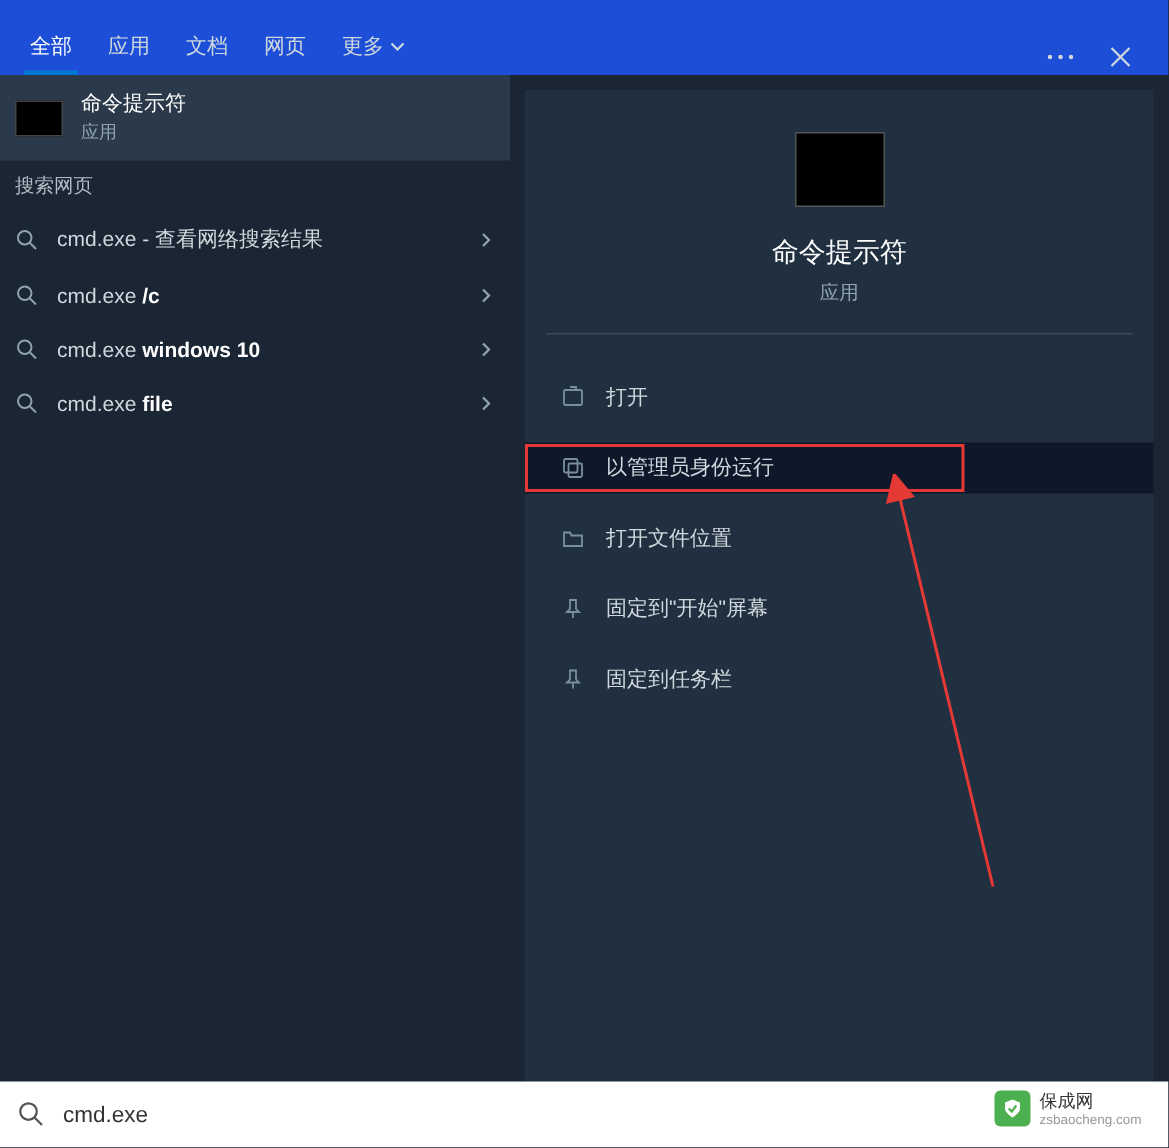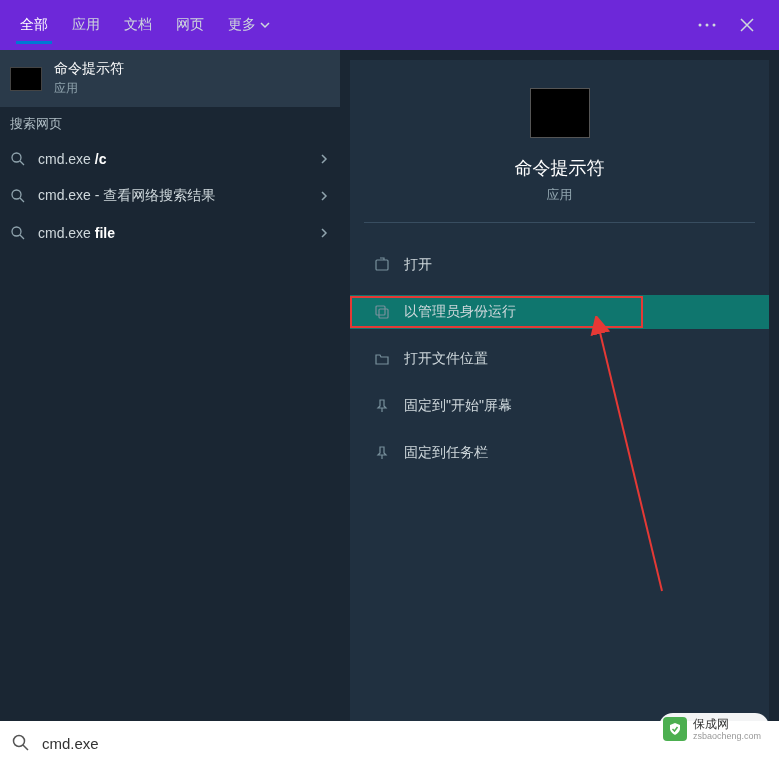--- a/index.html
+++ b/index.html
@@ -1,18 +1,18 @@
 <!DOCTYPE html>
 <html><head>
   <meta charset="utf-8">
   <style>
     * { margin: 0; padding: 0; box-sizing: border-box; font-family: "Microsoft YaHei", "Segoe UI", sans-serif; }
     body { width: 779px; height: 765px; background: #1a2633; overflow: hidden; position: relative; }
     
-    .top-tabs { height: 50px; display: flex; align-items: center; padding: 0 8px; background: #6d28d9; }
+    .top-tabs { height: 50px; display: flex; align-items: flex-end; padding: 0 8px; background: #1d4ed8; }
     .tab { padding: 10px 12px; color: #cfd8dc; font-size: 14px; cursor: pointer; position: relative; }
     .tab.active { color: #fff; }
     .tab.active::after { content: ''; position: absolute; bottom: 0; left: 8px; right: 8px; height: 3px; background: #0078d4; }
     .tab-more { display: flex; align-items: center; gap: 4px; }
     .tab-more svg { width: 10px; height: 10px; }
     .top-right { margin-left: auto; display: flex; gap: 16px; padding-right: 12px; }
     .icon-btn { width: 24px; height: 24px; display: flex; align-items: center; justify-content: center; color: #cfd8dc; cursor: pointer; }
     
     .main { display: flex; height: calc(100% - 50px - 44px); }
     .left { width: 340px; background: #1a2633; overflow-y: auto; }
@@ -32,32 +32,32 @@
     .search-text .bold { font-weight: 600; color: #fff; }
     .chevron { width: 12px; height: 12px; flex-shrink: 0; }
     
     .detail-header { display: flex; flex-direction: column; align-items: center; padding: 28px 0 18px; border-bottom: 1px solid #384d60; margin: 0 14px; }
     .detail-icon { width: 60px; height: 50px; background: #000; border: 1px solid #555; margin-bottom: 18px; }
     .detail-title { color: #fff; font-size: 18px; margin-bottom: 6px; }
     .detail-subtitle { color: #90a4ae; font-size: 13px; }
     
     .actions { padding: 12px 0; }
     .action-item { display: flex; align-items: center; padding: 8px 24px; cursor: pointer; color: #cfd8dc; font-size: 14px; position: relative; margin-top: 13px; }
-    .action-item.highlighted { background: #0f766e; align-items: center; }
+    .action-item.highlighted { background: #0f172a; align-items: center; }
     .action-icon { width: 16px; height: 16px; margin-right: 14px; flex-shrink: 0; }
     .action-icon svg { stroke: #78909c; }
     
     .red-box { position: absolute; border: 2px solid #e53935; pointer-events: none; }
     .red-arrow { position: absolute; pointer-events: none; }
     
     .search-bar { position: absolute; bottom: 0; left: 0; right: 0; height: 44px; background: #fff; display: flex; align-items: center; padding: 0 12px; }
     .search-bar-icon { width: 18px; height: 18px; margin-right: 12px; }
     .search-bar-input { flex: 1; border: none; outline: none; font-size: 15px; color: #333; background: transparent; }
     
-    .watermark { position: absolute; right: 10px; bottom: 20px; display: flex; align-items: center; gap: 6px; background: rgba(255,255,255,0.95); padding: 4px 8px 4px 4px; border-radius: 14px; font-size: 12px; color: #333; z-index: 10; }
+    .watermark { position: absolute; right: 10px; bottom: 10px; display: flex; align-items: center; gap: 6px; background: rgba(255,255,255,0.95); padding: 4px 8px 4px 4px; border-radius: 14px; font-size: 12px; color: #333; z-index: 10; }
     .watermark-shield { width: 24px; height: 24px; background: #4caf50; border-radius: 4px; display: flex; align-items: center; justify-content: center; }
     .watermark-url { font-size: 9px; color: #999; display: block; line-height: 1; }
     .watermark-text { display: flex; flex-direction: column; line-height: 1.2; }
   </style>
 </head>
 <body>
 
 <div class="top-tabs">
   <div class="tab active">全部</div>
   <div class="tab">应用</div>
@@ -94,31 +94,41 @@
         <div class="best-match-subtitle">应用</div>
       </div>
     </div>
     <div class="section-header">搜索网页</div>
     <div id="search-list">
         <div class="search-item">
     <svg class="search-icon" viewBox="0 0 16 16">
             <circle cx="6.5" cy="6.5" r="4.5" stroke="#90a4ae" stroke-width="1.3" fill="none"></circle>
             <line x1="10" y1="10" x2="14" y2="14" stroke="#90a4ae" stroke-width="1.3"></line>
           </svg>
+    <span class="search-text"><span>cmd.exe</span><span class=""> - 查看网络搜索结果</span></span>
+    <svg class="chevron" viewBox="0 0 12 12">
+            <path d="M4 2 L8 6 L4 10" stroke="#90a4ae" stroke-width="1.5" fill="none"></path>
+          </svg>
+  </div>
+        <div class="search-item">
+    <svg class="search-icon" viewBox="0 0 16 16">
+            <circle cx="6.5" cy="6.5" r="4.5" stroke="#90a4ae" stroke-width="1.3" fill="none"></circle>
+            <line x1="10" y1="10" x2="14" y2="14" stroke="#90a4ae" stroke-width="1.3"></line>
+          </svg>
     <span class="search-text"><span>cmd.exe </span><span class="bold">/c</span></span>
     <svg class="chevron" viewBox="0 0 12 12">
             <path d="M4 2 L8 6 L4 10" stroke="#90a4ae" stroke-width="1.5" fill="none"></path>
           </svg>
   </div>
         <div class="search-item">
     <svg class="search-icon" viewBox="0 0 16 16">
             <circle cx="6.5" cy="6.5" r="4.5" stroke="#90a4ae" stroke-width="1.3" fill="none"></circle>
             <line x1="10" y1="10" x2="14" y2="14" stroke="#90a4ae" stroke-width="1.3"></line>
           </svg>
-    <span class="search-text"><span>cmd.exe</span><span class=""> - 查看网络搜索结果</span></span>
+    <span class="search-text"><span>cmd.exe </span><span class="bold">windows 10</span></span>
     <svg class="chevron" viewBox="0 0 12 12">
             <path d="M4 2 L8 6 L4 10" stroke="#90a4ae" stroke-width="1.5" fill="none"></path>
           </svg>
   </div>
         <div class="search-item">
     <svg class="search-icon" viewBox="0 0 16 16">
             <circle cx="6.5" cy="6.5" r="4.5" stroke="#90a4ae" stroke-width="1.3" fill="none"></circle>
             <line x1="10" y1="10" x2="14" y2="14" stroke="#90a4ae" stroke-width="1.3"></line>
           </svg>
     <span class="search-text"><span>cmd.exe </span><span class="bold">file</span></span>

